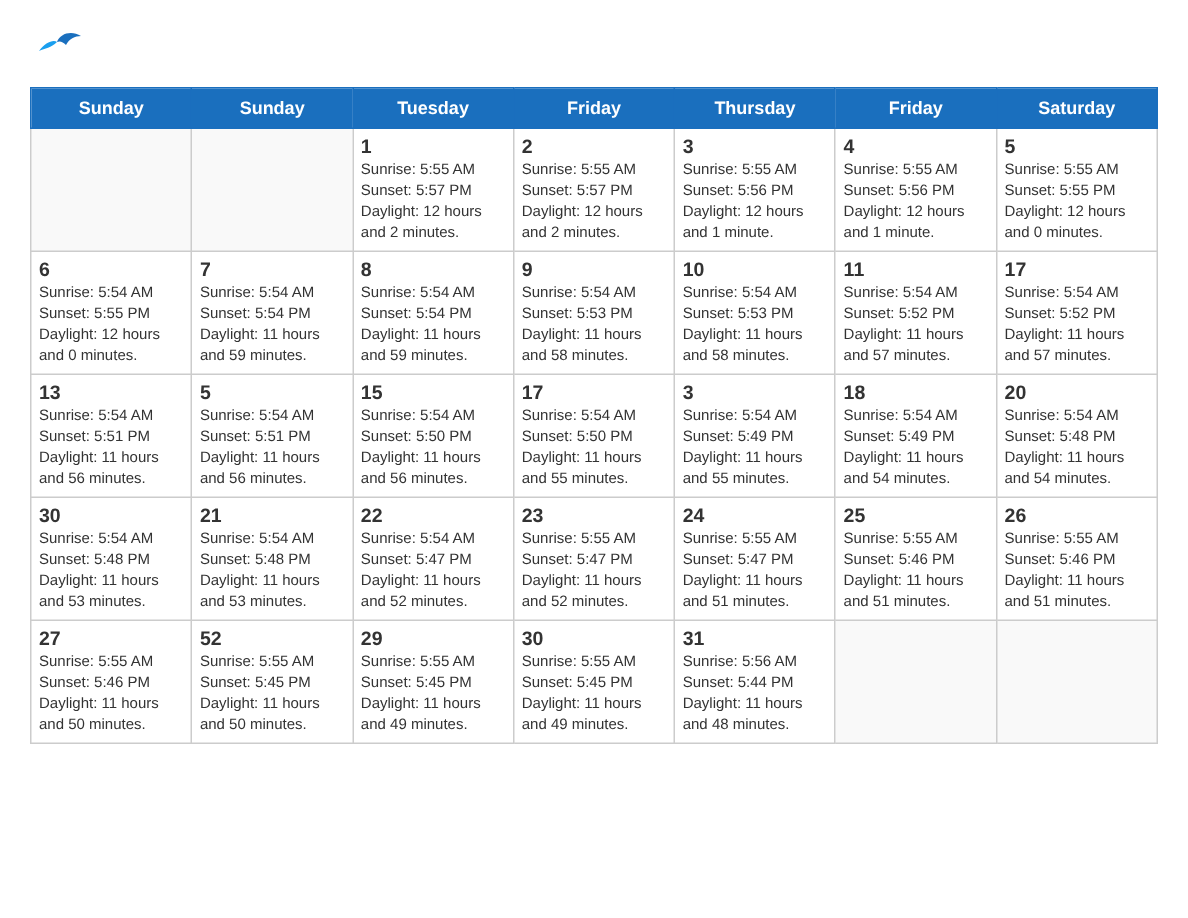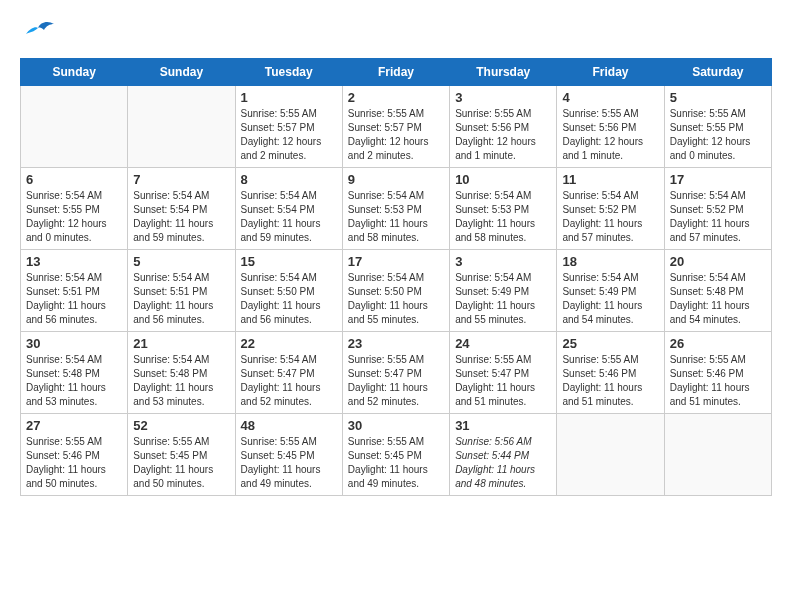--- a/index.html
+++ b/index.html
@@ -285,34 +285,34 @@
 Sunset: 5:46 PM
 Daylight: 11 hours and 50 minutes.</div>
         </td>
         <td>
           <div class="day-num">52</div>
           <div class="day-info" style="white-space: pre-line;">Sunrise: 5:55 AM
 Sunset: 5:45 PM
 Daylight: 11 hours and 50 minutes.</div>
         </td>
         <td>
-          <div class="day-num">48</div>
+          <div class="day-num">29</div>
           <div class="day-info" style="white-space: pre-line;">Sunrise: 5:55 AM
 Sunset: 5:45 PM
 Daylight: 11 hours and 49 minutes.</div>
         </td>
         <td>
           <div class="day-num">30</div>
           <div class="day-info" style="white-space: pre-line;">Sunrise: 5:55 AM
 Sunset: 5:45 PM
 Daylight: 11 hours and 49 minutes.</div>
         </td>
         <td>
           <div class="day-num">31</div>
-          <div class="day-info" style="white-space: pre-line; font-style: italic;">Sunrise: 5:56 AM
+          <div class="day-info" style="white-space: pre-line;">Sunrise: 5:56 AM
 Sunset: 5:44 PM
 Daylight: 11 hours and 48 minutes.</div>
         </td>
         <td class="empty"></td>
         <td class="empty"></td>
       </tr>
     </tbody>
 </table>
 
 </body></html>

